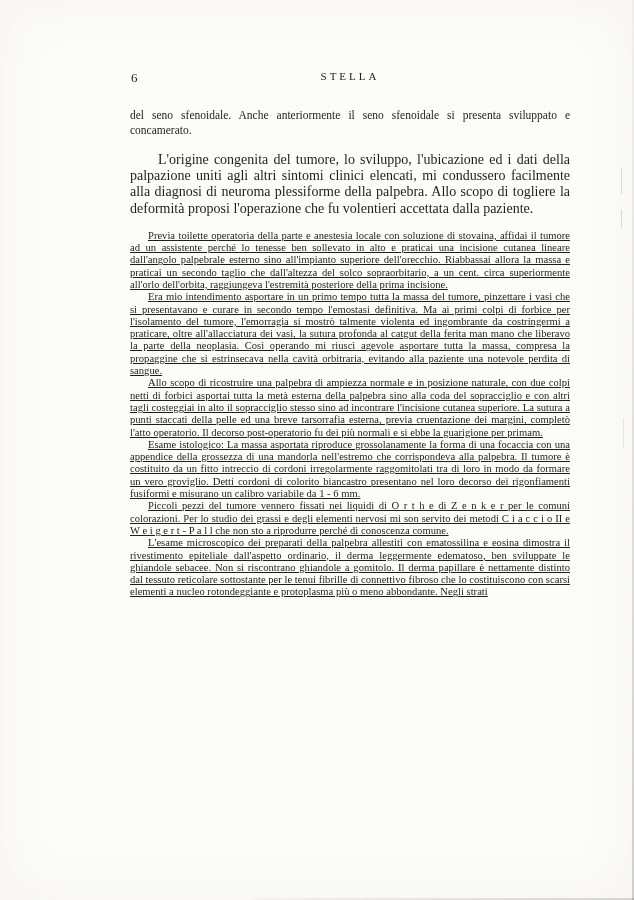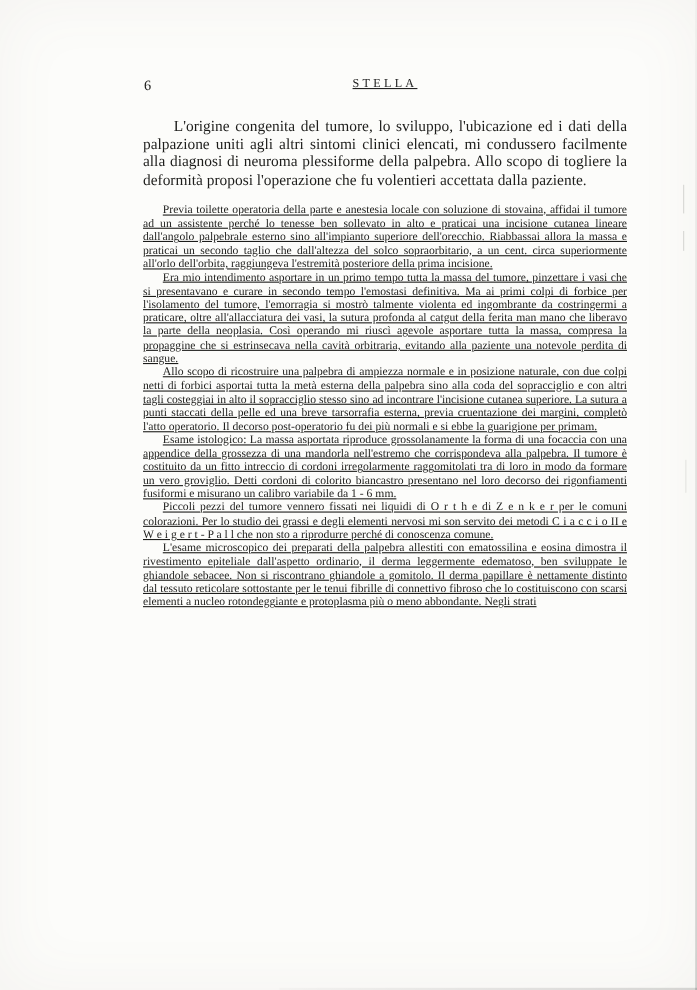--- a/index.html
+++ b/index.html
@@ -49,21 +49,20 @@
     top: 70px;
     font-size: 13px;
     letter-spacing: .5px;
   }
   .running-head {
     display: block;
     text-align: center;
     font-size: 11px;
     letter-spacing: 3px;
     color: #222;
-    text-decoration: underline;
   }
 
   .text-block {
     padding: 18px 64px 0 130px;
   }
   .para {
     margin: 0;
     text-align: justify;
     color: #1d1d1b;
   }
@@ -96,20 +95,21 @@
   <div class="artifact a1"></div>
   <div class="artifact a2"></div>
   <div class="artifact a3"></div>
 
   <header class="running-header">
     <span class="page-number">6</span>
     <span class="running-head">STELLA</span>
   </header>
 
   <main class="text-block">
+    <p class="para continuation">del seno sfenoidale. Anche anteriormente il seno sfenoidale si presenta sviluppato e concamerato.</p>
     <p class="para intro">L'origine congenita del tumore, lo sviluppo, l'ubicazione ed i dati della palpazione uniti agli altri sintomi clinici elencati, mi condussero facilmente alla diagnosi di neuroma plessiforme della palpebra. Allo scopo di togliere la deformità proposi l'operazione che fu volentieri accettata dalla paziente.</p>
     <p class="para small">Previa toilette operatoria della parte e anestesia locale con soluzione di stovaina, affidai il tumore ad un assistente perché lo tenesse ben sollevato in alto e praticai una incisione cutanea lineare dall'angolo palpebrale esterno sino all'impianto superiore dell'orecchio. Riabbassai allora la massa e praticai un secondo taglio che dall'altezza del solco sopraorbitario, a un cent. circa superiormente all'orlo dell'orbita, raggiungeva l'estremità posteriore della prima incisione.</p>
     <p class="para small">Era mio intendimento asportare in un primo tempo tutta la massa del tumore, pinzettare i vasi che si presentavano e curare in secondo tempo l'emostasi definitiva. Ma ai primi colpi di forbice per l'isolamento del tumore, l'emorragia si mostrò talmente violenta ed ingombrante da costringermi a praticare, oltre all'allacciatura dei vasi, la sutura profonda al catgut della ferita man mano che liberavo la parte della neoplasia. Così operando mi riuscì agevole asportare tutta la massa, compresa la propaggine che si estrinsecava nella cavità orbitraria, evitando alla paziente una notevole perdita di sangue.</p>
     <p class="para small">Allo scopo di ricostruire una palpebra di ampiezza normale e in posizione naturale, con due colpi netti di forbici asportai tutta la metà esterna della palpebra sino alla coda del sopracciglio e con altri tagli costeggiai in alto il sopracciglio stesso sino ad incontrare l'incisione cutanea superiore. La sutura a punti staccati della pelle ed una breve tarsorrafia esterna, previa cruentazione dei margini, completò l'atto operatorio. Il decorso post-operatorio fu dei più normali e si ebbe la guarigione per primam.</p>
     <p class="para small">Esame istologico: La massa asportata riproduce grossolanamente la forma di una focaccia con una appendice della grossezza di una mandorla nell'estremo che corrispondeva alla palpebra. Il tumore è costituito da un fitto intreccio di cordoni irregolarmente raggomitolati tra di loro in modo da formare un vero groviglio. Detti cordoni di colorito biancastro presentano nel loro decorso dei rigonfiamenti fusiformi e misurano un calibro variabile da 1 - 6 mm.</p>
     <p class="para small">Piccoli pezzi del tumore vennero fissati nei liquidi di O r t h e di Z e n k e r per le comuni colorazioni. Per lo studio dei grassi e degli elementi nervosi mi son servito dei metodi C i a c c i o II e W e i g e r t - P a l l che non sto a riprodurre perché di conoscenza comune.</p>
     <p class="para small">L'esame microscopico dei preparati della palpebra allestiti con ematossilina e eosina dimostra il rivestimento epiteliale dall'aspetto ordinario, il derma leggermente edematoso, ben sviluppate le ghiandole sebacee. Non si riscontrano ghiandole a gomitolo. Il derma papillare è nettamente distinto dal tessuto reticolare sottostante per le tenui fibrille di connettivo fibroso che lo costituiscono con scarsi elementi a nucleo rotondeggiante e protoplasma più o meno abbondante. Negli strati</p>
   </main>
 
 </div>

